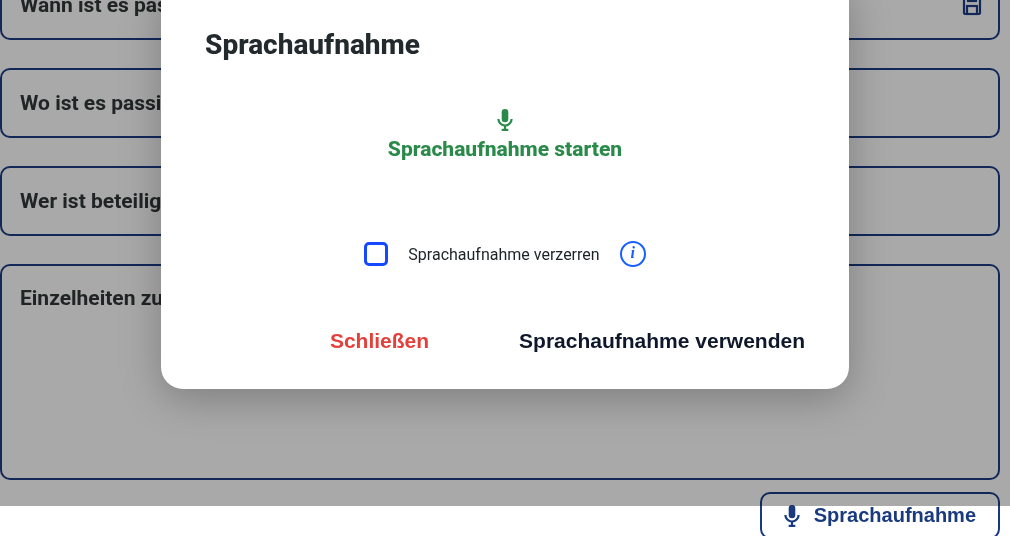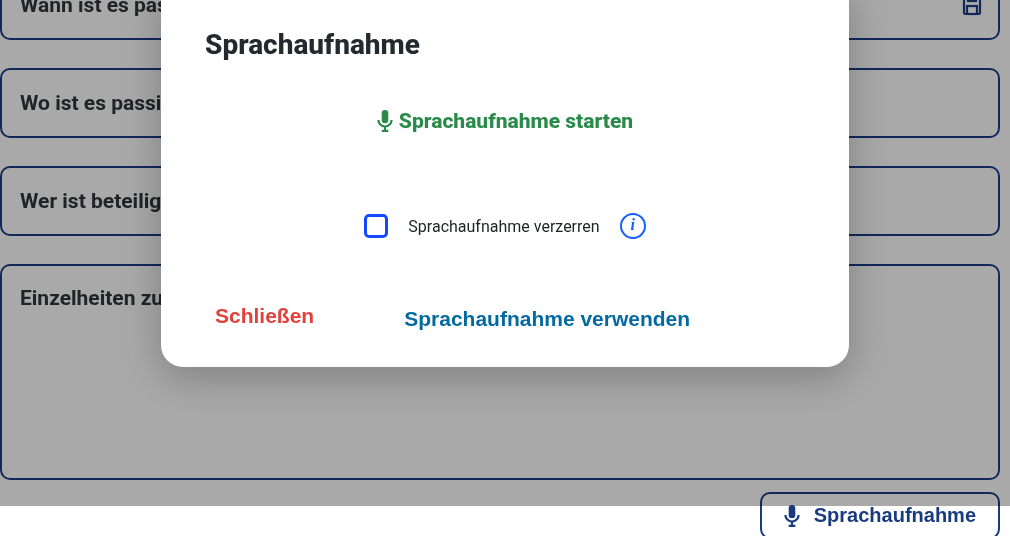--- a/index.html
+++ b/index.html
@@ -57,46 +57,48 @@
   }
   .modal-title {
     font-size: 28px; font-weight: 800; color: #232a2e;
     margin-bottom: 48px;
   }
   .start-row {
     display: flex; justify-content: center; align-items: center; gap: 6px;
     color: #2a8a4a;
     font-weight: 800; font-size: 21px;
     margin-bottom: 80px;
+    flex-direction: column;
   }
   .start-row svg { width: 16px; height: 22px; }
   .distort-row {
     display: flex; justify-content: center; align-items: center; gap: 20px;
     font-size: 16px; color: #1e2326;
     margin-bottom: 62px;
   }
   .checkbox {
     width: 24px; height: 24px; border: 3px solid #1549ff; border-radius: 5px; background: #fff;
   }
   .info-circle {
     width: 26px; height: 26px; border: 2.5px solid #1760ff; border-radius: 50%;
     color: #1760ff; display: inline-flex; align-items: center; justify-content: center;
     font-weight: 800; font-family: Georgia, 'Times New Roman', serif;
     font-style: italic;
   }
   .info-circle span { transform: translateY(-1px); }
   .modal-actions {
     display: flex; align-items: center; gap: 90px;
     padding-left: 10px;
+    justify-content: flex-end;
   }
   .btn-close {
     color: #e4403b; font-weight: 800; font-size: 21px; background: none; border: none;
   }
   .btn-use {
-    color: #0369a1; font-weight: 800; font-size: 21px; background: none; border: none; margin-top: 6px;
+    color: #0f172a; font-weight: 800; font-size: 21px; background: none; border: none;
   }
 </style>
 </head>
 <body>
 
 <div class="page">
 
   <div class="field first">
     <span class="label">Wann ist es passiert?</span>
     <span class="save-icon">

